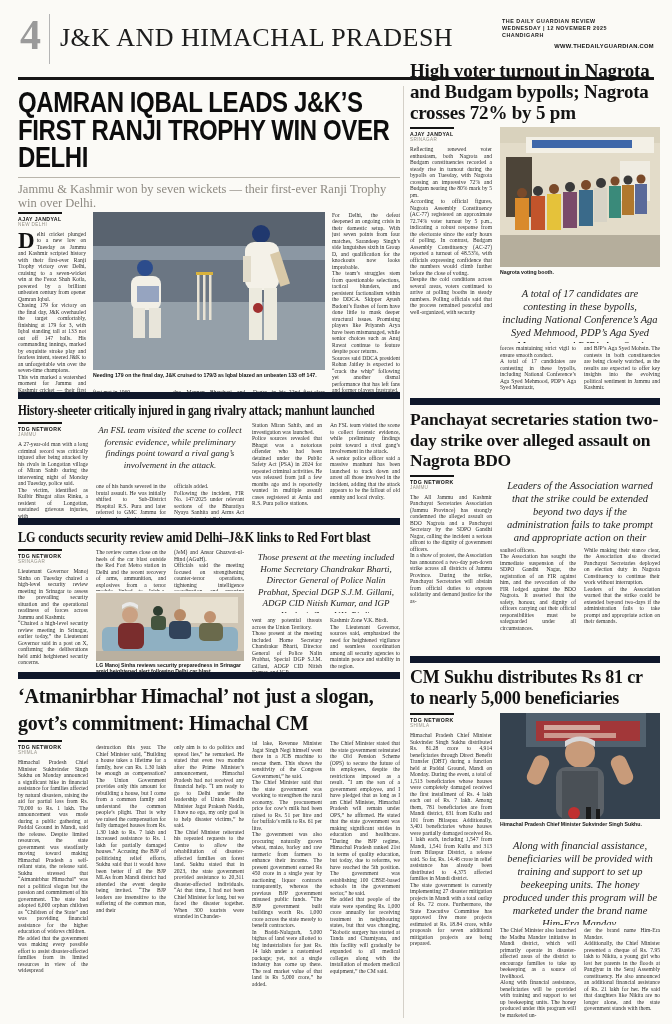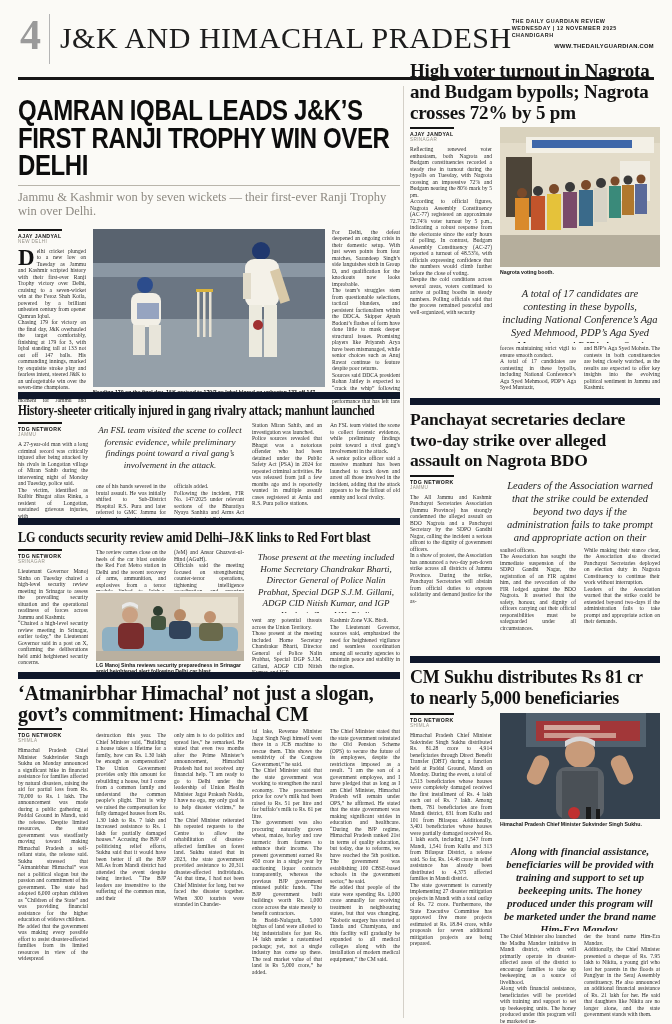--- a/index.html
+++ b/index.html
@@ -5,21 +5,21 @@
   html,body{margin:0;padding:0;}
   body{
     width:672px;height:1024px;position:relative;overflow:hidden;
     background:#fbfaf6;color:#2b2b2b;
     font-family:"Liberation Serif", serif;
   }
   
   #masthead{position:absolute;top:10px;left:18px;width:636px;height:64px;display:flex;align-items:flex-start;}
   .mast-num{font-size:42px;line-height:46px;font-weight:bold;color:#9a9a9a;font-family:"Liberation Serif",serif;padding:2px 8px 0 2px;}
   .mast-vrule{width:1px;height:50px;background:#b5b5b5;margin:4px 10px 0 0;}
-  .mast-title{font-size:30px;line-height:56px;letter-spacing:.5px;color:#1d1d1d;font-family:"Liberation Serif",serif;white-space:nowrap;}
+  .mast-title{font-size:26px;line-height:56px;letter-spacing:.5px;color:#1d1d1d;font-family:"Liberation Serif",serif;white-space:nowrap;}
   .mast-info{margin-left:auto;width:152px;padding-top:8px;font-family:"Liberation Sans",sans-serif;}
   .mast-info .ln{font-size:5.4px;line-height:7px;font-weight:bold;letter-spacing:.5px;color:#1a1a1a;}
   .mast-info .web{font-size:5.8px;line-height:9px;font-weight:bold;letter-spacing:.3px;color:#111;text-align:right;margin-top:3px;}
   #mast-rule{position:absolute;top:77px;left:18px;width:636px;height:3px;background:#171717;}
   #col-divider{position:absolute;top:86px;left:403px;width:1px;height:932px;background:#d4d0c8;}
 
   
   .byline{display:inline-block;border-top:2px solid #141414;padding-top:2px;margin-bottom:3px;font-family:"Liberation Sans",sans-serif;}
   .byline .nm{font-size:5.2px;font-weight:bold;letter-spacing:.4px;color:#111;line-height:6px;}
   .byline .loc{font-size:4.6px;letter-spacing:.4px;color:#969288;line-height:6px;}
@@ -30,23 +30,23 @@
   .pq-lg{font-size:10.5px;line-height:13px;padding:4px 2px;}
   .pq-sm{font-size:9px;line-height:11.5px;padding:3px 2px;}
   .h-serif{font-family:"Liberation Serif",serif;font-weight:bold;color:#131313;letter-spacing:-.2px;margin:0;}
   .h-cond{white-space:nowrap;transform:scaleX(.82);transform-origin:left top;}
   .section{position:absolute;overflow:hidden;}
   .rule-top{border-top:7px solid #0f172a;}
   .photo{overflow:hidden;background:#888;}
   .photo svg{display:block;width:100%;height:100%;}
 
   
-  #lead{top:96px;left:18px;width:382px;height:308px;}
+  #lead{top:88px;left:18px;width:382px;height:308px;}
   #lead .hl{font-family:"Liberation Sans",sans-serif;font-weight:bold;font-size:30px;line-height:27.5px;letter-spacing:-.5px;color:#0d0d0d;width:478px;transform:scaleX(.8);transform-origin:left top;margin:0;}
-  #lead .subhead{margin-top:6px;border-top:1px solid #b9b5ab;padding:4px 0 11px 0;font-size:12.5px;line-height:14px;color:#8e8a82;}
+  #lead .subhead{margin-top:6px;border-top:1px solid #b9b5ab;padding:4px 0 2px 0;font-size:12.5px;line-height:14px;color:#8e8a82;}
   #lead .lead-body{height:232px;display:flex;gap:7px;}
   .lc{width:68px;flex:none;}
   #lead .mid{width:232px;flex:none;}
   #lead .photo{width:232px;height:158px;}
   #lead .mid .cap{height:14px;margin-top:2px;}
   #lead .under{display:flex;gap:8px;margin-top:3px;height:52px;}
   #lead .under .uc{width:72px;flex:none;}
 
   
   #gang{top:392px;left:18px;width:382px;height:126px;padding-top:3px;}
@@ -62,21 +62,21 @@
   #lg h2{font-size:15px;line-height:19px;}
   #lg .gbody{display:flex;gap:8px;height:128px;margin-top:2px;}
   #lg .mid .mrow{display:flex;gap:8px;height:42px;}
   #lg .photo{width:148px;height:68px;margin-top:2px;}
   #lg .mid .cap{height:13px;margin-top:1px;}
   #lg .rt .pq-sm{height:58px;}
   #lg .rt .mrow{display:flex;gap:8px;height:64px;margin-top:4px;}
 
   
   #atma{top:672px;left:18px;width:382px;height:346px;padding-top:4px;}
-  #atma h2{font-size:20px;line-height:21px;}
+  #atma h2{font-size:20px;line-height:27px;}
   #atma .gbody{display:flex;gap:8px;height:292px;margin-top:3px;}
   #atma .mid .pq-sm{height:66px;font-size:9.5px;line-height:12px;}
   #atma .mid .mrow{display:flex;gap:8px;height:220px;margin-top:4px;}
 
   
   .rsec{left:410px;width:250px;}
   #voter{top:60px;height:338px;}
   #voter h2{font-size:19px;line-height:21px;}
   #voter .gbody{display:flex;gap:8px;height:266px;margin-top:4px;}
   .w82{width:82px;flex:none;}
@@ -91,21 +91,21 @@
   #panchayat h2{font-size:17.5px;line-height:20.5px;}
   #panchayat .gbody{display:flex;gap:8px;height:156px;margin-top:4px;}
   #panchayat .pq-lg{height:60px;}
   #panchayat .mrow{display:flex;gap:8px;height:90px;margin-top:4px;}
 
   #sukhu{top:656px;height:392px;padding-top:4px;}
   #sukhu h2{font-size:18px;line-height:21px;}
   #sukhu .gbody{display:flex;gap:8px;height:340px;margin-top:4px;}
   #sukhu .photo{width:160px;height:106px;}
   #sukhu .cap{height:12px;margin-top:2px;}
-  #sukhu .pq-lg{height:82px;margin-top:8px;font-weight:bold;}
+  #sukhu .pq-lg{height:82px;margin-top:2px;}
   #sukhu .mrow{display:flex;gap:8px;height:130px;margin-top:2px;}
 </style>
 </head>
 <body>
 
 <div id="masthead">
   <div class="mast-num">4</div>
   <div class="mast-vrule"></div>
   <div class="mast-title">J&amp;K AND HIMACHAL PRADESH</div>
   <div class="mast-info">
@@ -322,21 +322,21 @@
       <div class="mrow">
         <div class="btxt w76">forces maintaining strict vigil to ensure smooth conduct.
 A total of 17 candidates are contesting in these bypolls, including National Conference’s Aga Syed Mehmood, PDP’s Aga Syed Muntazir,</div>
         <div class="btxt w76">and BJP’s Aga Syed Mohsin. The contests in both constituencies are being closely watched, as the results are expected to offer key insights into the evolving political sentiment in Jammu and Kashmir.</div>
       </div>
     </div>
   </div>
 </div>
 
 <div class="section rsec rule-top" id="panchayat">
-  <h2 class="h-serif">Panchayat secretaries declare two-day strike over alleged assault on Nagrota BDO</h2>
+  <h2 class="h-serif">Panchayat secretaries station two-day strike over alleged assault on Nagrota BDO</h2>
   <div class="gbody">
     <div class="w82">
       <div class="byline">
         <div class="nm">TDG NETWORK</div>
         <div class="loc">JAMMU</div>
       </div>
       <div class="btxt" style="height:138px;">The All Jammu and Kashmir Panchayat Secretaries Association (Jammu Province) has strongly condemned the alleged assault on BDO Nagrota and a Panchayat Secretary by the SDPO Gandhi Nagar, calling the incident a serious affront to the dignity of government officers.
 In a show of protest, the Association has announced a two-day pen-down strike across all districts of Jammu Province. During the strike, Panchayat Secretaries will abstain from official duties to express solidarity and demand justice for the as-</div>
     </div>
     <div class="w160">

